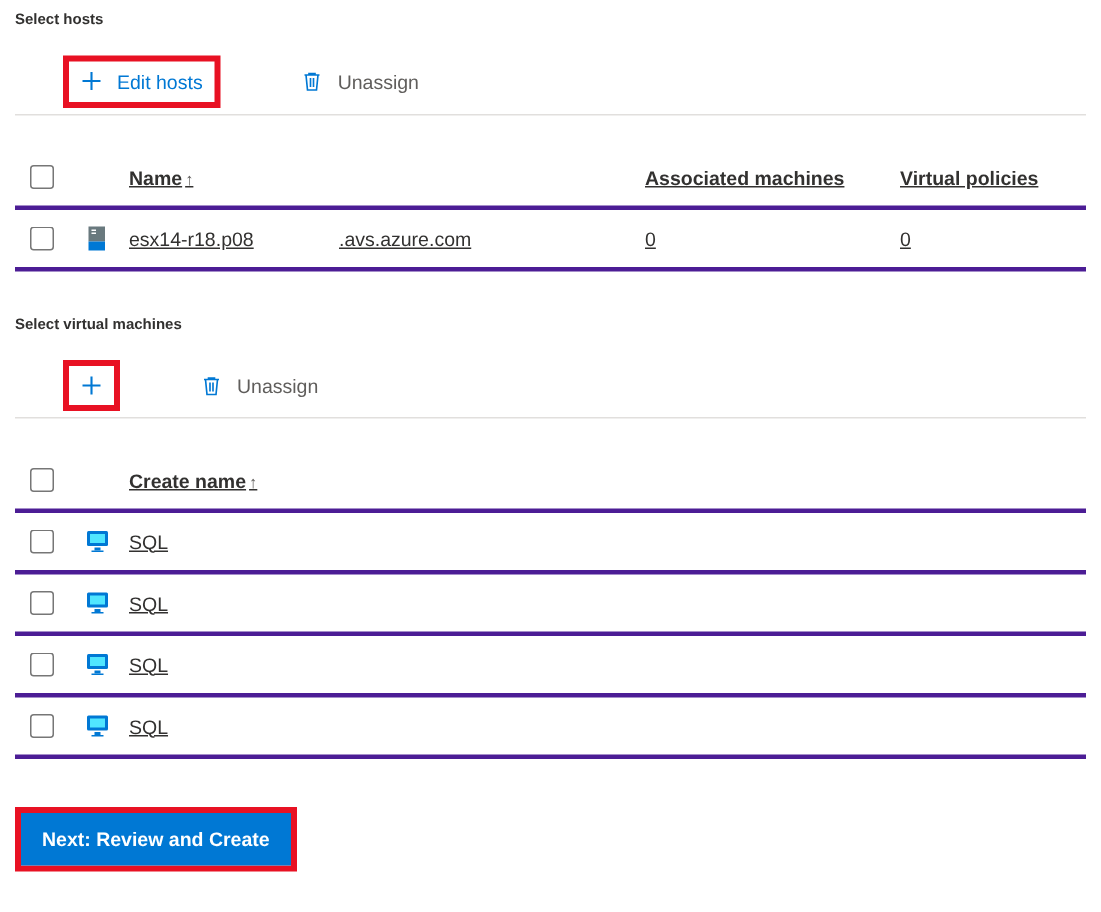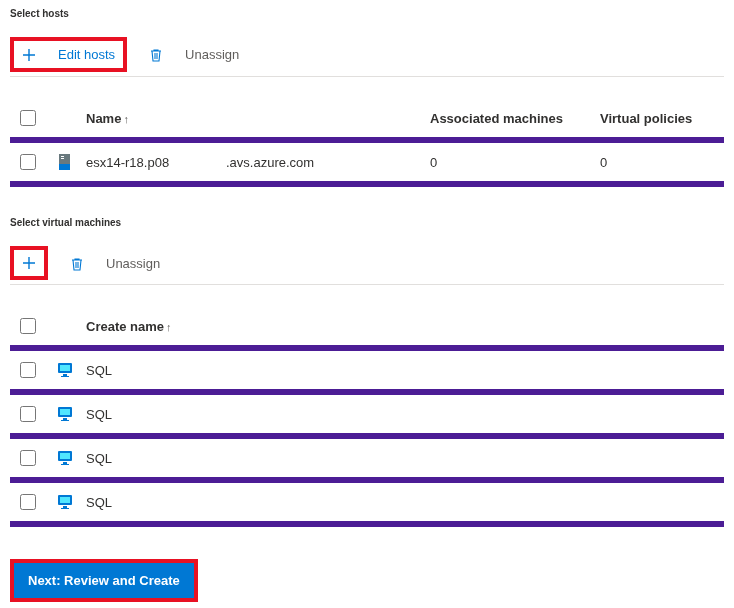--- a/index.html
+++ b/index.html
@@ -20,38 +20,40 @@
   .toolbar {
     display: flex;
     align-items: center;
     gap: 14px;
     padding: 4px 0;
     border-bottom: 1px solid #e1dfdd;
     margin-bottom: 22px;
   }
   .toolbar-btn {
     display: inline-flex;
-    align-items: flex-end;
-    gap: 22px;
+    align-items: flex-start;
+    gap: 10px;
     background: none;
     border: none;
     cursor: pointer;
     font-size: 13px;
     color: #605e5c;
     padding: 6px 8px;
+    margin-left: 32px;
   }
   .toolbar-btn.edit { color: #0078d4; }
   .plus-icon svg, .trash-icon svg { display:block; }
   .highlight-red { border: 4px solid #e81123; }
   .table { border-collapse: collapse; width: 100%; }
   .table th, .table td {
     text-align: left;
     padding: 8px 6px;
-    border-bottom: 6px solid #4c1d95;
+    border-bottom: 3px solid #4c1d95;
     vertical-align: middle;
+    text-decoration: underline;
   }
   .table th {
     font-weight: 600;
     font-size: 13px;
     color: #323130;
     white-space: nowrap;
   }
   .col-check { width: 40px; }
   .col-icon  { width: 28px; padding-right:0; }
   .col-name  { width: 140px; }

